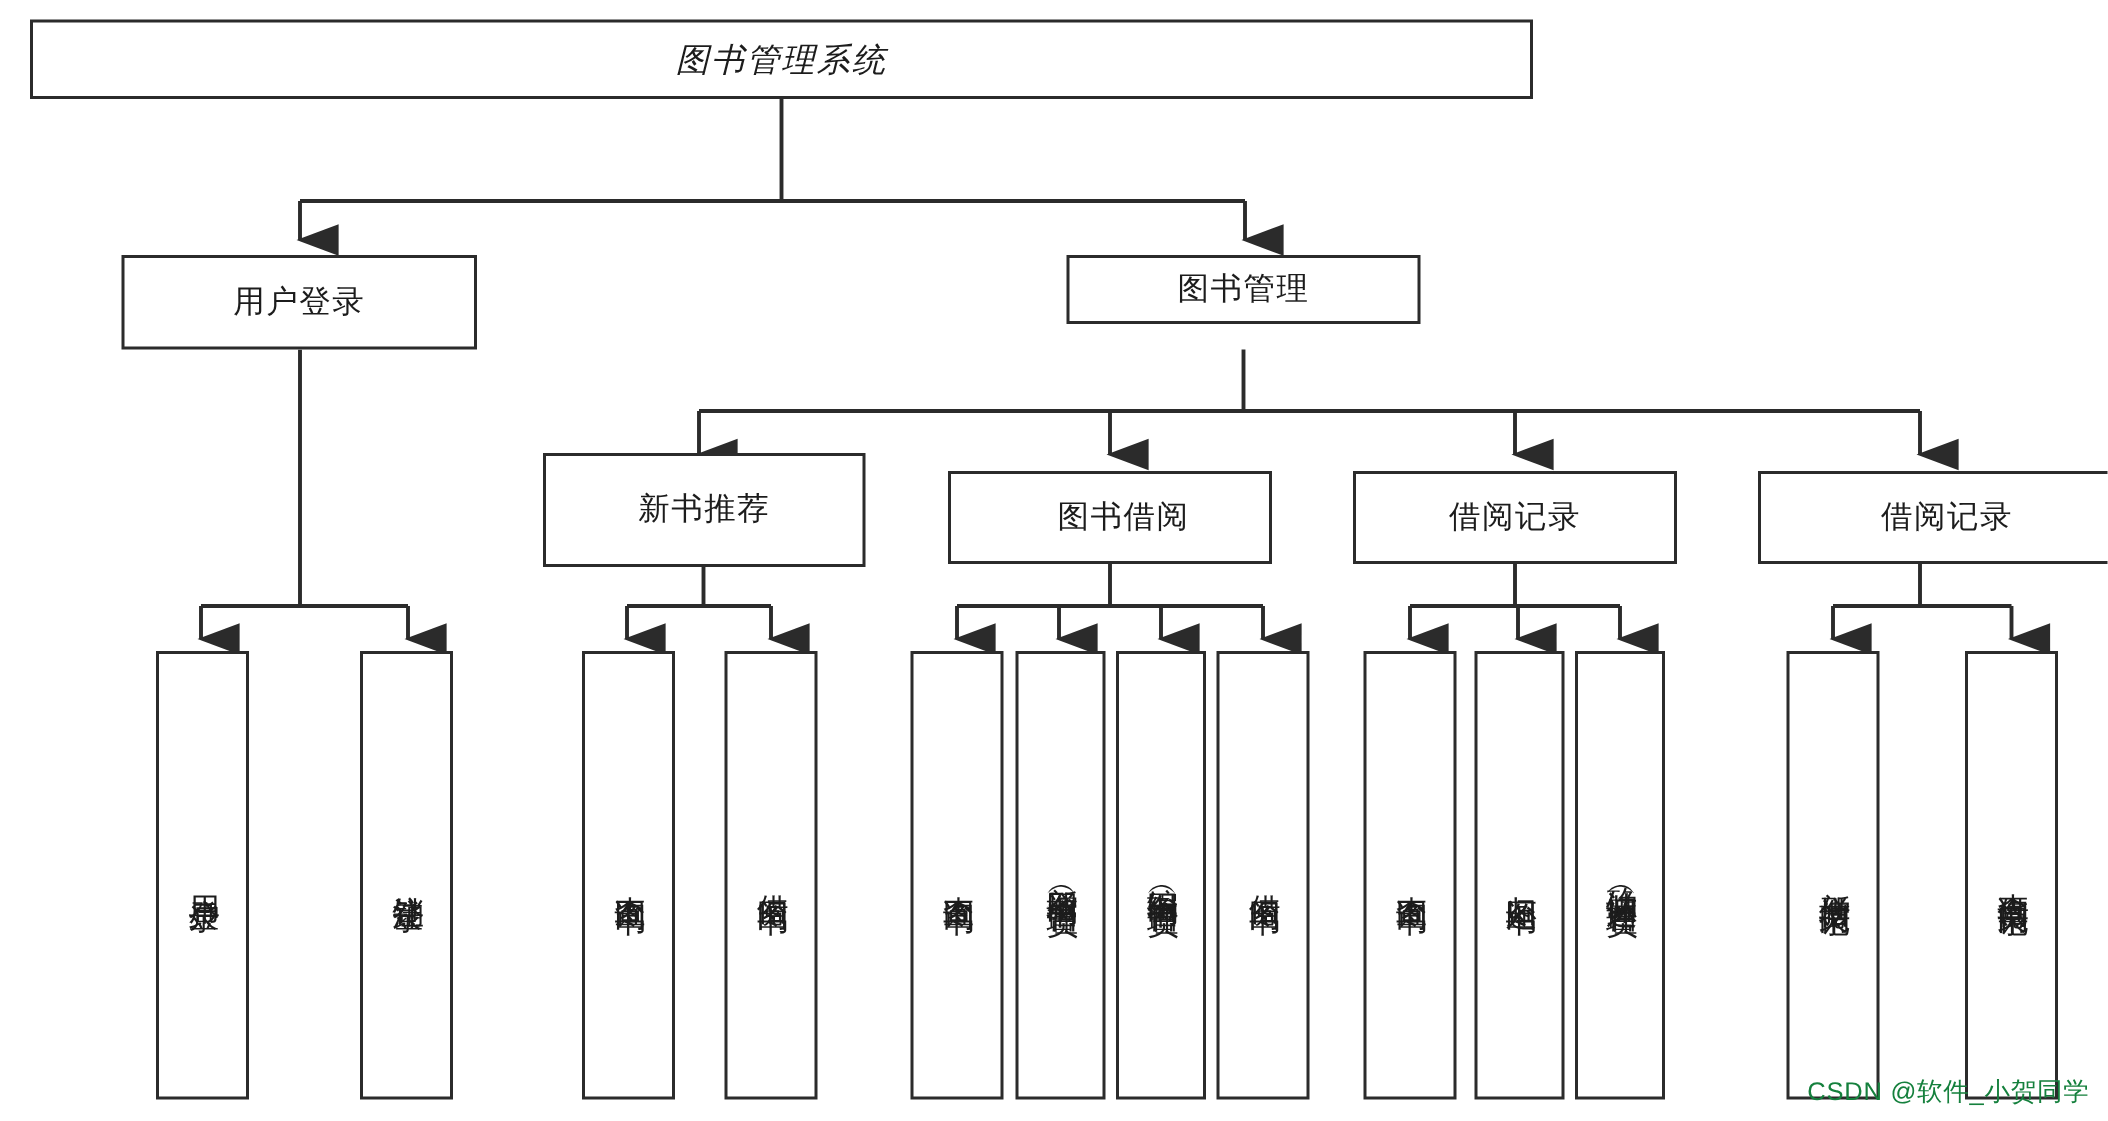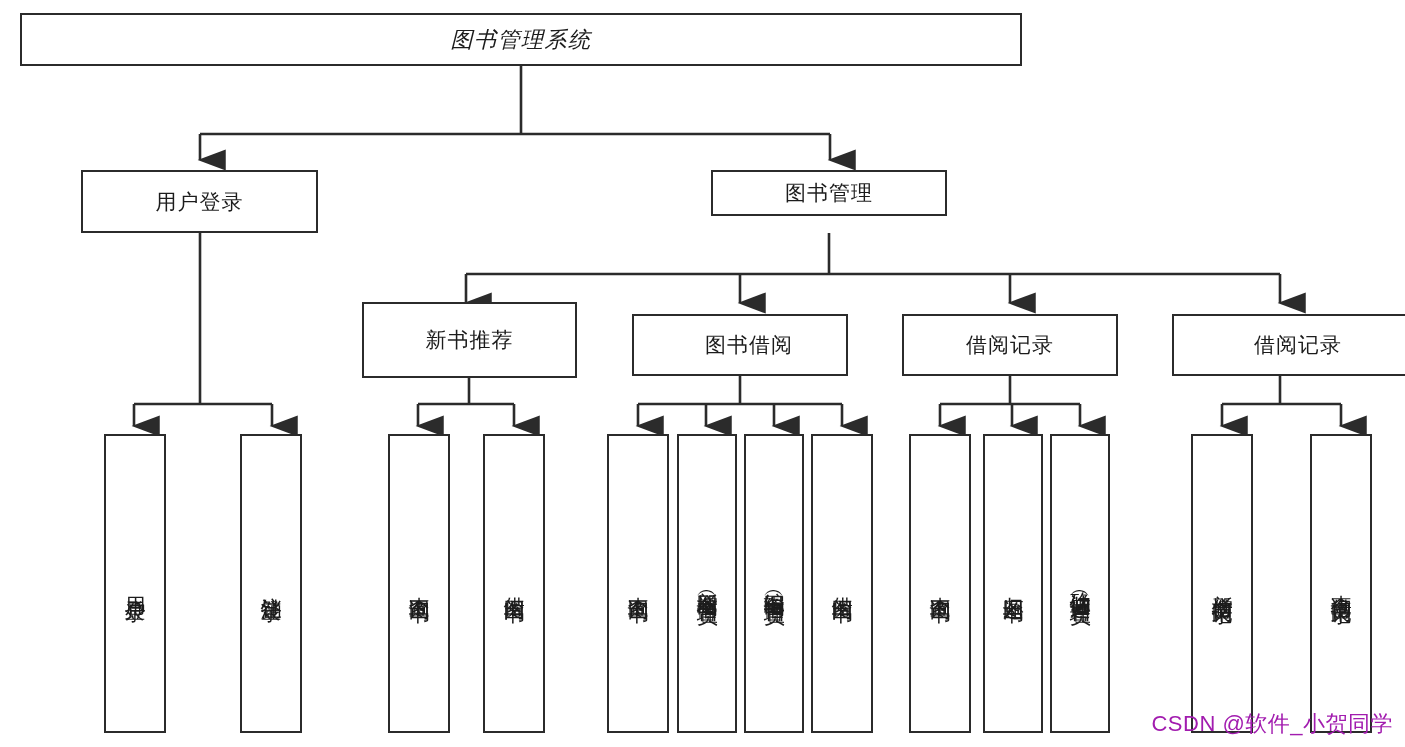--- a/index.html
+++ b/index.html
@@ -16,22 +16,22 @@
         justify-content:center;color:#1c1c1c;}
   .node.h{font-size:21px;line-height:1.1;letter-spacing:1px;}
   .node.root{font-size:22px;letter-spacing:1.5px;font-style:italic;}
 
   
   .node.v{writing-mode:vertical-rl;text-orientation:upright;
           font-size:21px;line-height:1.45;letter-spacing:2px;
           align-items:center;justify-content:center;padding:4px 0;}
 
   
-  #watermark{position:absolute;right:12px;bottom:8px;color:#a21caf;
-             font-size:22px;letter-spacing:.5px;white-space:nowrap;}
+  #watermark{position:absolute;right:12px;bottom:8px;color:#15803d;
+             font-size:17px;letter-spacing:.5px;white-space:nowrap;}
 </style>
 </head>
 <body>
 
 <div id="canvas">
 
   <svg id="wires" viewBox="0 0 1405 747" width="1405" height="747">
     <defs>
       <marker id="ah" viewBox="0 0 10 12" refX="5" refY="11" markerWidth="9" markerHeight="11" orient="auto-start-reverse">
         <path d="M0.5 0 L9.5 0 L5 12 Z" fill="#2b2b2b"></path>

